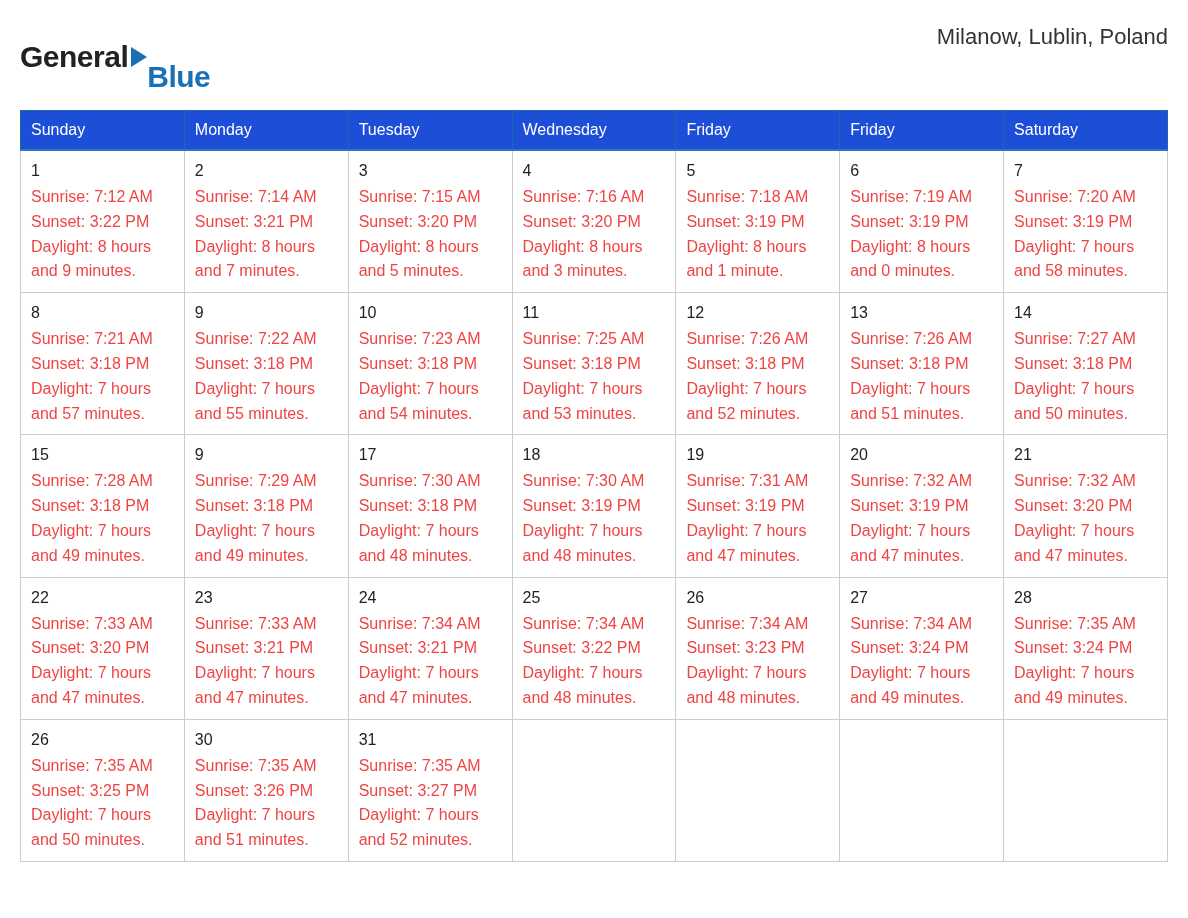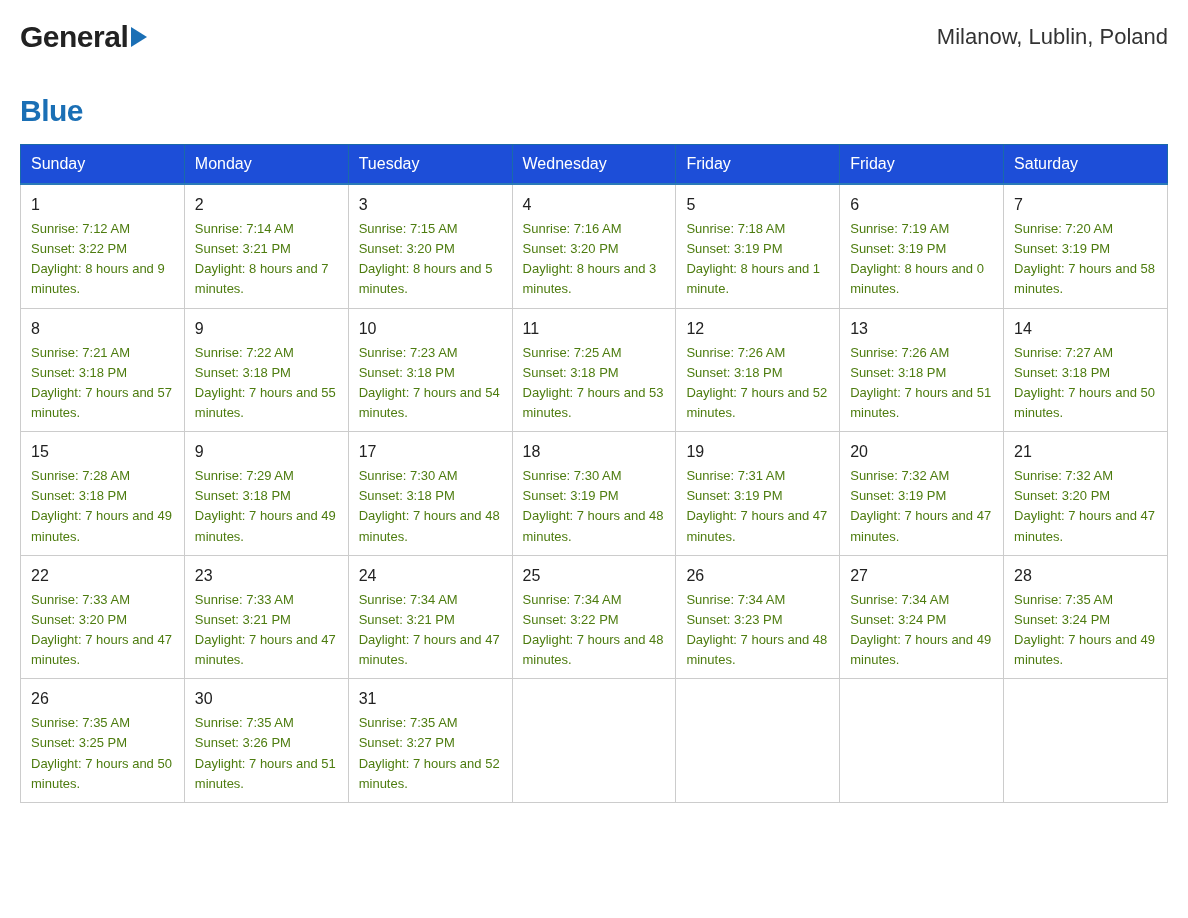--- a/index.html
+++ b/index.html
@@ -53,22 +53,22 @@
       color: #222;
       line-height: 1.5;
     }
     .calendar-table tbody tr td .day-num {
       font-size: 16px;
       font-weight: normal;
       display: block;
       margin-bottom: 2px;
     }
     .calendar-table tbody tr td .day-info {
-      font-size: 13px;
-      color: #4d7c0f;
+      font-size: 16px;
+      color: #ef4444;
       line-height: 1.55;
     }
     .calendar-table tbody tr:first-child td {
       border-top: 2px solid #2a7ab8;
     }
     .calendar-table tbody tr td:empty {
       background: #fff;
     }
     .logo-text-general {
       font-size: 30px;
@@ -88,21 +88,21 @@
     }
     .logo-text-blue {
       font-size: 30px;
       font-weight: bold;
       color: #1a6fb5;
       letter-spacing: -0.5px;
       margin-top: 44px;
     }
     .logo-wrapper {
       display: flex;
-      flex-direction: column;
+      flex-direction: row;
     }
     .logo-line1 {
       display: flex;
       align-items: center;
     }
     .logo-line2 {
       display: flex;
       align-items: center;
       margin-top: -4px;
     }

